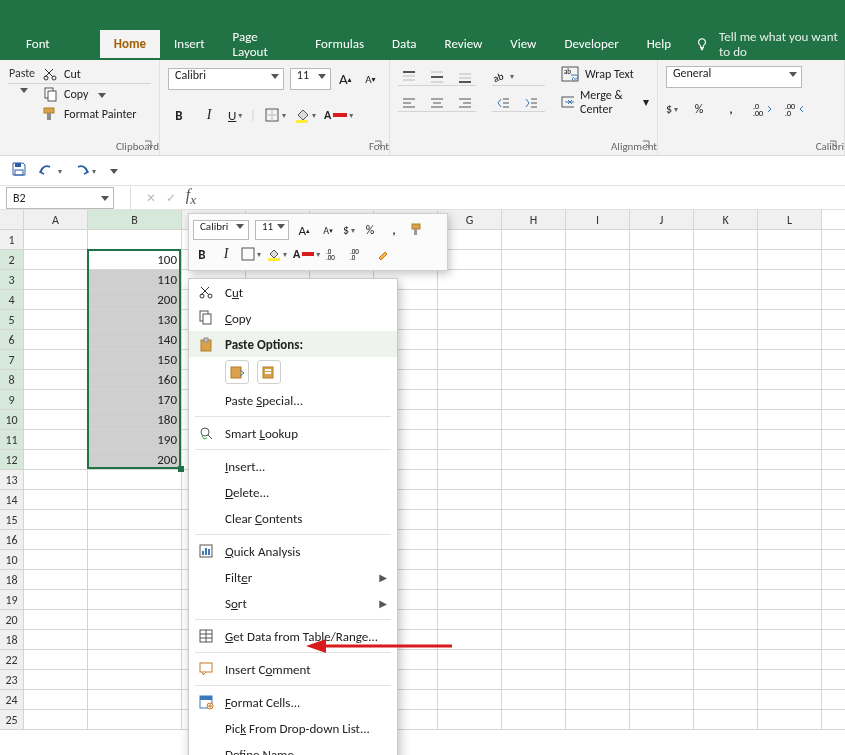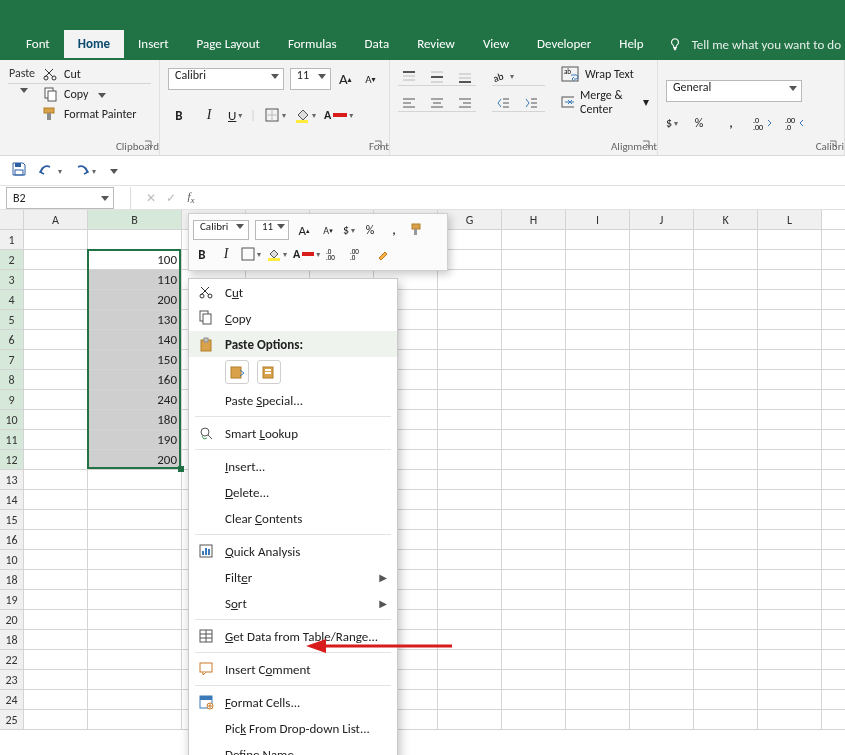--- a/index.html
+++ b/index.html
@@ -3,21 +3,21 @@
 <meta charset="utf-8">
 <style>
   * { box-sizing: border-box; margin: 0; padding: 0; }
   html, body { font-family: "Segoe UI", Calibri, Arial, sans-serif; font-size: 12px; color: #222; }
   body { width: 845px; height: 755px; background: #fff; overflow: hidden; position: relative; }
 
   
   .titlebar { height: 28px; background: #217346; }
   .tabstrip { height: 32px; background: #217346; display: flex; align-items: center; gap: 0; padding-left: 12px; color: #fff; font-size: 13px; }
   .tabstrip .tab { padding: 6px 14px 7px; cursor: default; }
-  .tabstrip .tab.active { background: #f3f3f3; color: #0c4a6e; font-weight: 600; }
+  .tabstrip .tab.active { background: #f3f3f3; color: #a16207; font-weight: 600; margin-left: 36px; }
   .tabstrip .tell { display: flex; gap: 10px; margin-left: 10px; align-items: center; color: #e7efe9; }
   .tabstrip .bulb { width: 14px; height: 14px; }
   .tabstrip .bulb svg { width: 14px; height: 14px; }
 
   
   .ribbon { height: 96px; background: #f3f3f3; border-bottom: 1px solid #d9d9d9; display: flex; position: relative; }
   .ribbon-group { border-right: 1px solid #e0e0e0; position: relative; padding: 4px 8px 18px; display: flex; flex-direction: column; justify-content: flex-start; }
   .group-label { position: absolute; left: 0; right: 0; bottom: 2px; text-align: right; color: #666; font-size: 11px; }
   .launcher { position: absolute; right: 3px; bottom: 3px; width: 14px; height: 14px; color: #777; }
   .ribbon svg { display: block; }
@@ -51,33 +51,33 @@
   .align .col1 { display: flex; flex-direction: column; gap: 6px; width: 88px;}
   .align .col2 { display: flex; flex-direction: column; gap: 6px; width: 60px;}
   .align .col3 { display: flex; flex-direction: column; gap: 6px; width: 100px;}
   .align .rowtop { display: flex; gap: 16px; margin-top: 2px;}
   .align .row { display: flex; gap: 6px; }
   .align .abtn { width: 22px; height: 22px; display: flex; align-items: center; justify-content: center; }
   .align .mc { display: flex; align-items: center; gap: 6px; }
 
   
   .number { flex: 1; }
-  .number .row1 { display: flex; margin-top: 16px;}
+  .number .row1 { display: flex; margin-top: 2px;}
   .number .combo { width: 136px; }
   .number .row2 { display: flex; gap: 10px; align-items: center; margin-top: 10px;}
 
   
   .qat { height: 30px; background: #fff; border-bottom: 1px solid #e2e2e2; display: flex; align-items: center; gap: 10px; padding: 0 10px; }
 
   
   .namebar { height: 24px; border-bottom: 1px solid #e2e2e2; display: flex; align-items: center; }
   .namebox { width: 108px; height: 22px; border: 1px solid #b9b9b9; background: #fff; display: flex; align-items: center; justify-content: space-between; padding: 0 4px 0 6px; margin-left: 6px;}
   .namebar .sep { width: 1px; height: 22px; background: #dcdcdc; margin: 0 10px 0 16px;}
   .namebar .fxbtn { width: 20px; display: flex; justify-content: center; color: #888; }
-  .namebar .fx { font-style: italic; font-family: "Times New Roman"; font-size: 11px; color: #555;}
+  .namebar .fx { font-style: italic; font-family: "Times New Roman"; font-size: 16px; color: #555;}
   .formula-bar { flex: 1; height: 22px; }
 
   
   .grid { position: relative; }
   .hdr-row { display: flex; height: 20px; border-bottom: 1px solid #d4d4d4; }
   .corner { width: 24px; border-right: 1px solid #d4d4d4; background: #f0f0f0;}
   .colhdr { width: 64px; border-right: 1px solid #d4d4d4; background: #f0f0f0; text-align: center; line-height: 20px; color: #333;}
   .colhdr.sel { background: #d6e8d9; }
   .row { display: flex; height: 20px; border-bottom: 1px solid #d4d4d4; }
   .rowhdr { width: 24px; border-right: 1px solid #d4d4d4; background: #f0f0f0; text-align: center; line-height: 20px; color: #333; font-size: 12px;}
@@ -554,21 +554,21 @@
       <div class="cell"></div>
       <div class="cell"></div>
       <div class="cell"></div>
       <div class="cell"></div>
       <div class="cell"></div>
       <div class="cell"></div>
     </div>
     <div class="row">
       <div class="rowhdr sel">9</div>
       <div class="cell"></div>
-      <div class="cell wide sel">240</div>
+      <div class="cell wide sel">170</div>
       <div class="cell"></div>
       <div class="cell"></div>
       <div class="cell"></div>
       <div class="cell"></div>
       <div class="cell"></div>
       <div class="cell"></div>
       <div class="cell"></div>
       <div class="cell"></div>
       <div class="cell"></div>
       <div class="cell"></div>

